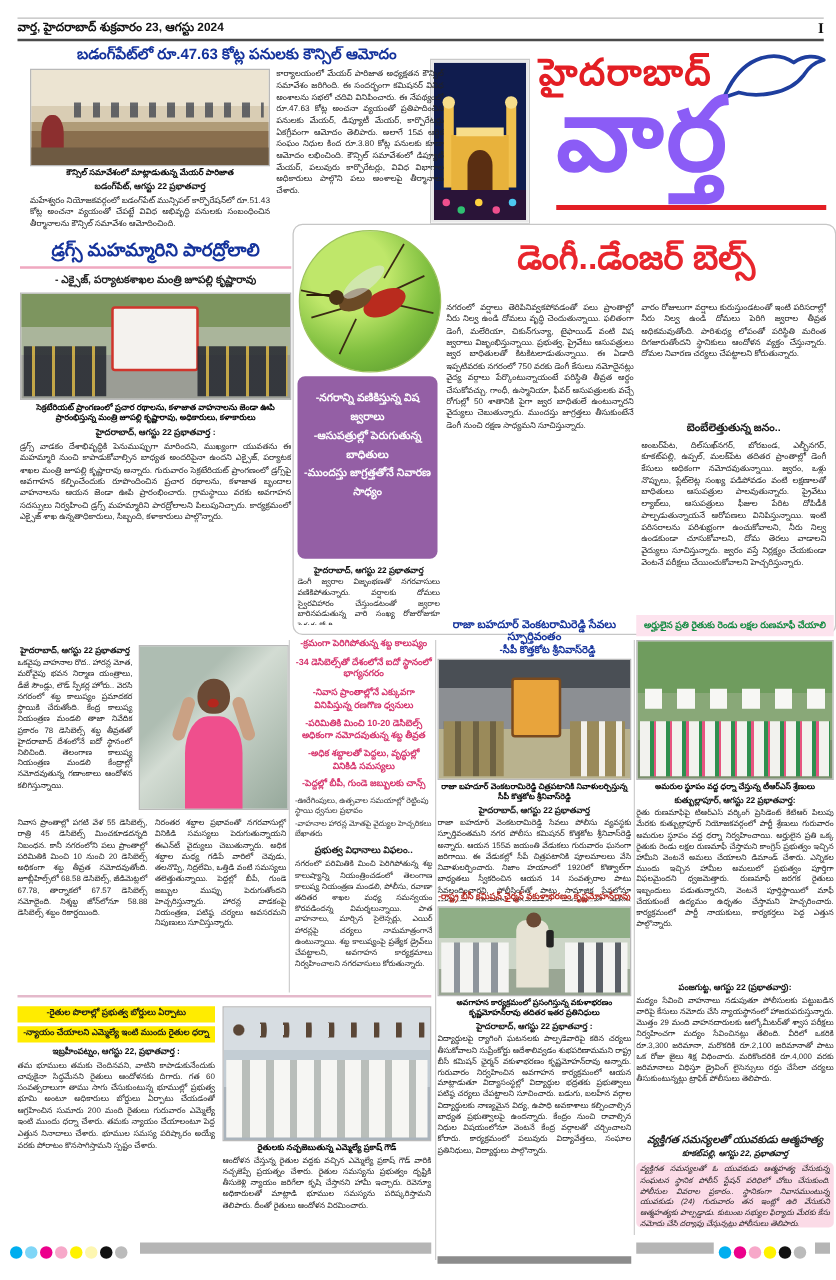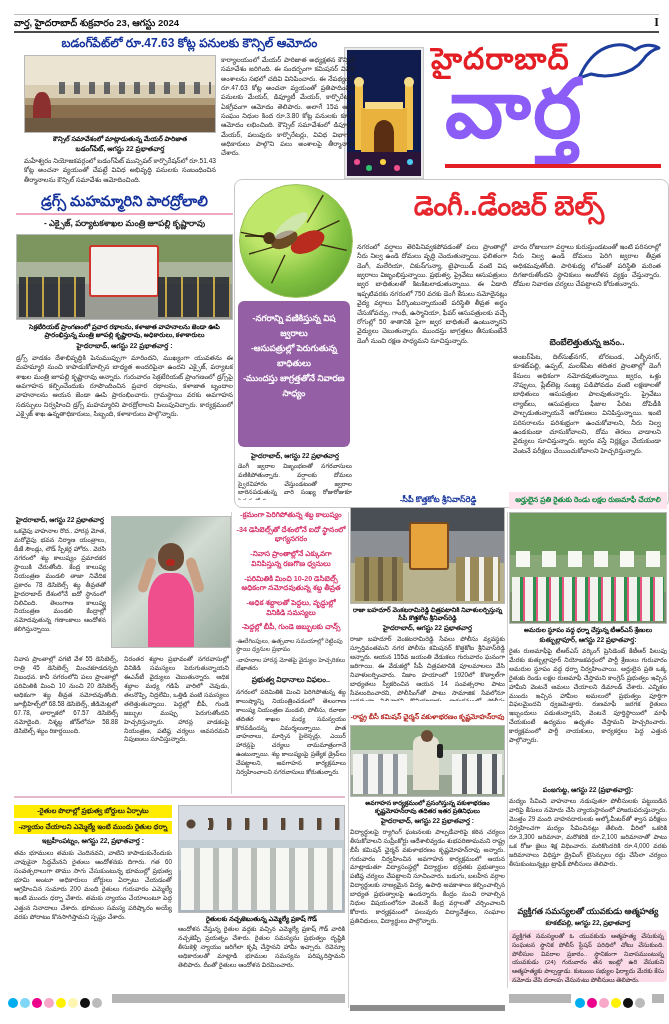--- a/index.html
+++ b/index.html
@@ -180,20 +180,21 @@
     <div class="hl-li">-పరిమితికి మించి 10-20 డెసిబెల్స్ అధికంగా నమోదవుతున్న శబ్ద తీవ్రత</div>
     <div class="hl-li">-అధిక శబ్దాలతో పెద్దలు, వృద్ధుల్లో వినికిడి సమస్యలు</div>
     <div class="hl-li">-పెద్దల్లో బీపీ, గుండె జబ్బులకు చాన్స్</div>
     <div class="sub-li">-ఊరేగింపులు, ఉత్సవాల సమయాల్లో రెట్టింపు స్థాయి ధ్వనుల ప్రభావం</div>
     <div class="sub-li">-వాహనాల హారన్ల మోతపై వైద్యుల హెచ్చరికలు బేఖాతరు</div>
     <div class="ctr bold" style="font-size:7.4px;margin:2px 0;">ప్రభుత్వ విధానాలు విఫలం..</div>
     <div class="body-txt jt clip" style="font-size:6.2px;height:92px;">నగరంలో పరిమితికి మించి పెరిగిపోతున్న శబ్ద కాలుష్యాన్ని నియంత్రించడంలో తెలంగాణ కాలుష్య నియంత్రణ మండలి, పోలీసు, రవాణా తదితర శాఖల మధ్య సమన్వయం కొరవడిందన్న విమర్శలున్నాయి. పాత వాహనాలు, మార్చిన సైలెన్సర్లు, ఎయిర్ హారన్లపై చర్యలు నామమాత్రంగానే ఉంటున్నాయి. శబ్ద కాలుష్యంపై ప్రత్యేక డ్రైవ్‌లు చేపట్టాలని, అవగాహన కార్యక్రమాలు నిర్వహించాలని నగరవాసులు కోరుతున్నారు.</div>
   </div>
 
   <div class="abs" style="left:350px;top:494px;width:155px;height:216px;">
+    <div class="headline-blue ctr" style="font-size:8.8px;">రాజా బహదూర్ వెంకటరామిరెడ్డి సేవలు స్ఫూర్తివంతం</div>
     <div class="headline-blue ctr" style="font-size:8px;margin-top:1px;padding-left:21px;">-సీపీ కొత్తకోట శ్రీనివాస్‌రెడ్డి</div>
     <div class="ph" style="height:95px;margin-top:3px;background:linear-gradient(180deg,#4a4f55 0 24%,#8c8f93 24% 58%,#b9b28e 58% 100%);">
       <div class="b" style="left:58px;top:14px;width:36px;height:44px;background:#e8a43c;border:2px solid #7a4a1e;border-radius:3px;"></div>
       <div class="b" style="left:4px;bottom:2px;width:48px;height:44px;background:repeating-linear-gradient(90deg,#9a8a5a 0 9px,#6e6243 9px 14px);"></div>
       <div class="b" style="right:4px;bottom:2px;width:44px;height:44px;background:repeating-linear-gradient(90deg,#9a8a5a 0 9px,#f2f0ea 9px 14px);"></div>
     </div>
     <div class="caption ctr" style="margin-top:2px;font-size:6.3px;">రాజా బహదూర్ వెంకటరామిరెడ్డి చిత్రపటానికి నివాళులర్పిస్తున్న సీపీ కొత్తకోట శ్రీనివాస్‌రెడ్డి</div>
     <div class="dateline ctr" style="margin-top:2px;font-size:6.7px;">హైదరాబాద్, ఆగస్టు 22 ప్రభాతవార్త</div>
     <div class="body-txt jt clip" style="font-size:6.3px;height:66px;margin-top:2px;">రాజా బహదూర్ వెంకటరామిరెడ్డి సేవలు పోలీసు వ్యవస్థకు స్ఫూర్తివంతమని నగర పోలీసు కమిషనర్ కొత్తకోట శ్రీనివాస్‌రెడ్డి అన్నారు. ఆయన 155వ జయంతి వేడుకలు గురువారం ఘనంగా జరిగాయి. ఈ వేడుకల్లో సీపీ చిత్రపటానికి పూలమాలలు వేసి నివాళులర్పించారు. నిజాం హయాంలో 1920లో కొత్వాల్‌గా బాధ్యతలు స్వీకరించిన ఆయన 14 సంవత్సరాల పాటు సేవలందించారని, పోలీసింగ్‌తో పాటు సామాజిక సేవలోనూ ఆదర్శంగా నిలిచారని కొనియాడారు. కార్యక్రమంలో పోలీసు ఉన్నతాధికారులు, రెడ్డి సంక్షేమ సంఘాల ప్రతినిధులు పాల్గొన్నారు.</div>
   </div>
@@ -222,21 +223,21 @@
     <div class="caption ctr" style="margin-top:2px;font-size:6.3px;">అమరుల స్థూపం వద్ద ధర్నా చేస్తున్న టీఆర్ఎస్ శ్రేణులు</div>
     <div class="dateline ctr" style="margin-top:2px;font-size:6.7px;">కుత్బుల్లాపూర్, ఆగస్టు 22 ప్రభాతవార్త:</div>
     <div class="body-txt jt clip" style="font-size:6.3px;height:128px;margin-top:2px;">రైతు రుణమాఫీపై టీఆర్ఎస్ వర్కింగ్ ప్రెసిడెంట్ కేటీఆర్ పిలుపు మేరకు కుత్బుల్లాపూర్ నియోజకవర్గంలో పార్టీ శ్రేణులు గురువారం అమరుల స్థూపం వద్ద ధర్నా నిర్వహించాయి. అర్హులైన ప్రతి ఒక్క రైతుకు రెండు లక్షల రుణమాఫీ చేస్తామని కాంగ్రెస్ ప్రభుత్వం ఇచ్చిన హామీని వెంటనే అమలు చేయాలని డిమాండ్ చేశారు. ఎన్నికల ముందు ఇచ్చిన హామీల అమలులో ప్రభుత్వం పూర్తిగా విఫలమైందని ధ్వజమెత్తారు. రుణమాఫీ జరగక రైతులు ఇబ్బందులు పడుతున్నారని, వెంటనే పూర్తిస్థాయిలో మాఫీ చేయకుంటే ఉద్యమం ఉధృతం చేస్తామని హెచ్చరించారు. కార్యక్రమంలో పార్టీ నాయకులు, కార్యకర్తలు పెద్ద ఎత్తున పాల్గొన్నారు.</div>
   </div>
 
   <div class="abs" style="left:509px;top:784px;width:158px;height:120px;">
     <div class="dateline ctr" style="margin-top:2px;font-size:6.7px;">పంజగుట్ట, ఆగస్టు 22 (ప్రభాతవార్త):</div>
     <div class="body-txt jt clip" style="font-size:6.3px;height:82px;margin-top:2px;">మద్యం సేవించి వాహనాలు నడుపుతూ పోలీసులకు పట్టుబడిన వారిపై కేసులు నమోదు చేసి న్యాయస్థానంలో హాజరుపరుస్తున్నారు. మొత్తం 29 మంది వాహనదారులకు ఆల్కోమీటర్‌తో శ్వాస పరీక్షలు నిర్వహించగా మద్యం సేవించినట్లు తేలింది. వీరిలో ఒకరికి రూ.3,300 జరిమానా, మరొకరికి రూ.2,100 జరిమానాతో పాటు ఒక రోజు జైలు శిక్ష విధించారు. మరికొందరికి రూ.4,000 వరకు జరిమానాలు విధిస్తూ డ్రైవింగ్ లైసెన్సులు రద్దు చేసేలా చర్యలు తీసుకుంటున్నట్లు ట్రాఫిక్ పోలీసులు తెలిపారు.</div>
   </div>
 
-  <div class="abs" style="left:509px;top:906px;width:158px;height:82px;">
+  <div class="abs" style="left:509px;top:906px;width:158px;height:82px;font-style:italic;">
     <div class="ctr bold" style="font-size:8.4px;color:#222;">వ్యక్తిగత సమస్యలతో యువకుడు ఆత్మహత్య</div>
     <div class="dateline ctr" style="margin-top:1px;font-size:6.5px;">కూకట్‌పల్లి, ఆగస్టు 22, ప్రభాతవార్త</div>
     <div class="body-txt jt clip pink-bg" style="font-size:6.2px;height:52px;margin-top:2px;padding:2px 3px;box-sizing:border-box;">వ్యక్తిగత సమస్యలతో ఓ యువకుడు ఆత్మహత్య చేసుకున్న సంఘటన స్థానిక పోలీస్ స్టేషన్ పరిధిలో చోటు చేసుకుంది. పోలీసుల వివరాల ప్రకారం.. స్థానికంగా నివాసముంటున్న యువకుడు (24) గురువారం తన ఇంట్లో ఉరి వేసుకుని ఆత్మహత్యకు పాల్పడ్డాడు. కుటుంబ సభ్యుల ఫిర్యాదు మేరకు కేసు నమోదు చేసి దర్యాప్తు చేస్తున్నట్లు పోలీసులు తెలిపారు.</div>
   </div>
 
   <div class="hline" style="left:14px;top:796px;width:331px;height:2px;"></div>
   <div class="abs" style="left:14px;top:800px;width:331px;height:212px;">
     <div style="display:flex;gap:6px;margin-top:5px;">
       <div style="width:158px;">
         <div class="yellow-li">-రైతుల పొలాల్లో ప్రభుత్వ బోర్డులు ఏర్పాటు</div>

